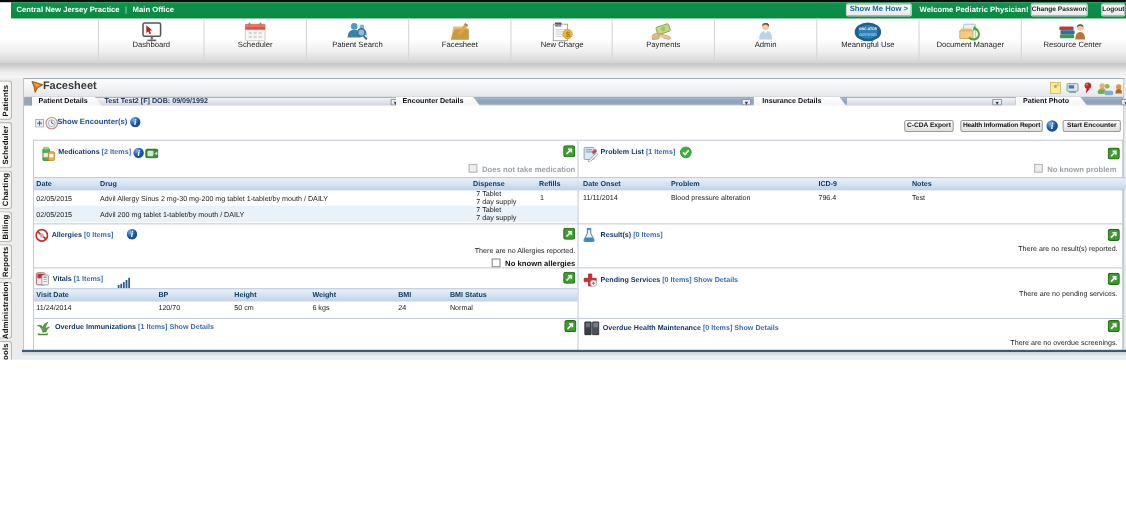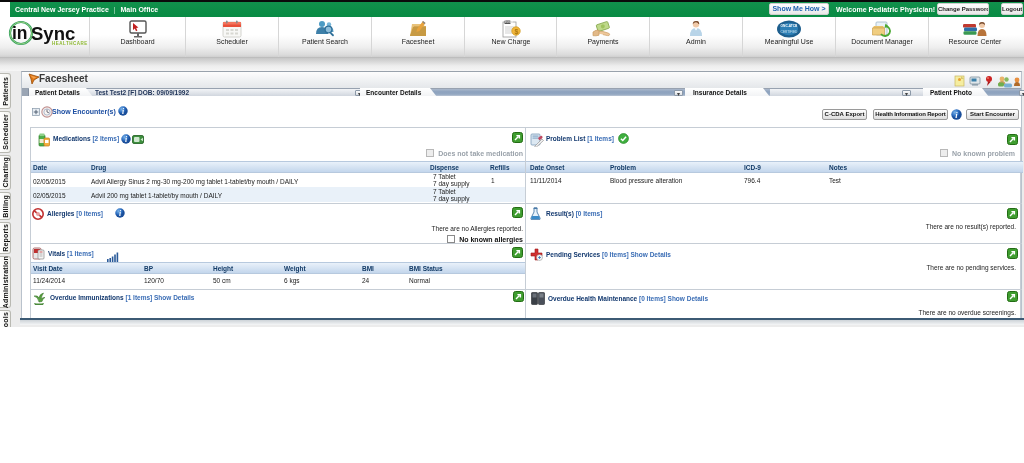--- a/index.html
+++ b/index.html
@@ -76,29 +76,20 @@
   <div id="topblack" class="abs"></div>
   <div id="greenbar" class="abs">
     <div id="practice" class="abs">Central New Jersey Practice <span class="sep">|</span> Main Office</div>
     <div id="showmehow" class="topbtn">Show Me How &gt;</div>
     <div id="welcome">Welcome Pediatric Physician!</div>
     <div id="chgpwd" class="topbtn">Change Password</div>
     <div id="logout" class="topbtn">Logout</div>
   </div>
 
   <div id="toolbar" class="abs">
-    <div id="logo" style="position:absolute;left:8px;top:3px;width:80px;height:26px;">
-      <svg width="80" height="26" viewBox="0 0 80 26">
-        <circle cx="13" cy="13" r="11" fill="none" stroke="#2e9e5b" stroke-width="2.2"></circle>
-        <circle cx="13" cy="13" r="11" fill="none" stroke="#bfe28f" stroke-width="1" opacity="0.7"></circle>
-        <text x="4" y="19" font-family="Liberation Sans, sans-serif" font-size="17.5" font-weight="bold" fill="#111">in</text>
-        <text x="23" y="20" font-family="Liberation Sans, sans-serif" font-size="18.5" font-weight="bold" fill="#111">Sync</text>
-        <text x="44" y="25" font-family="Liberation Sans, sans-serif" font-size="4.5" font-weight="bold" fill="#8db82e" letter-spacing="0.5">HEALTHCARE</text>
-      </svg>
-    </div>
     <div class="tbcell" style="left:89px;width:96px;">
       <svg class="tbicon" width="22" height="18" viewBox="0 0 22 18">
           <rect x="3" y="1" width="16" height="12" rx="1.5" fill="#fff" stroke="#555" stroke-width="1.4"></rect>
           <path d="M6 3 L6 10 L7.8 8.6 L9 11.2 L10.4 10.5 L9.2 8 L11.4 7.6 Z" fill="#c02020"></path>
           <rect x="10" y="13" width="2" height="3" fill="#666"></rect>
           <rect x="7" y="16" width="8" height="1.5" fill="#666"></rect>
         </svg>
       <div class="tblabel">Dashboard</div>
     </div>
     <div class="tbcell" style="left:185px;">

